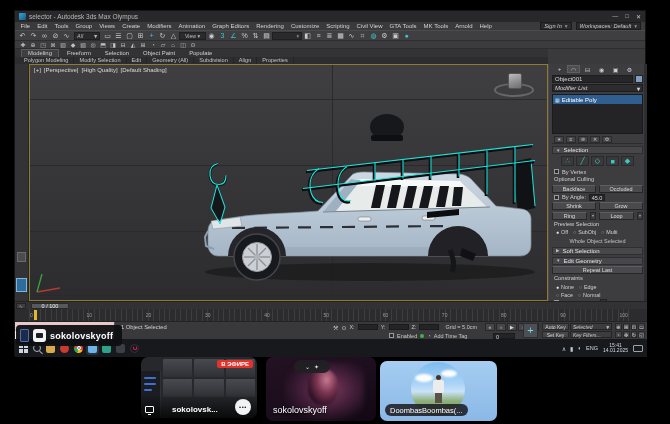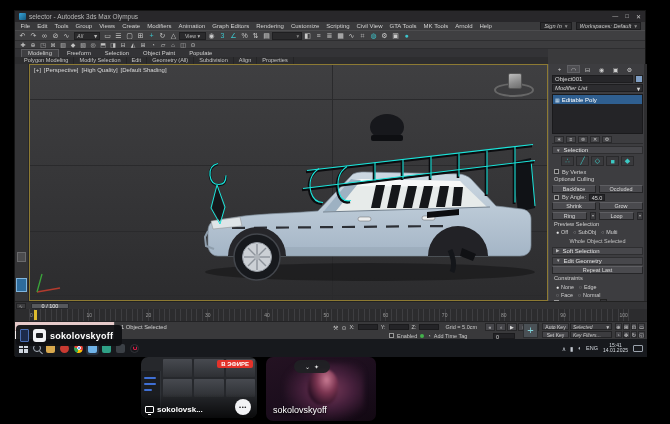--- a/index.html
+++ b/index.html
@@ -153,21 +153,21 @@
   #t1grid{position:absolute;left:20px;top:0;right:0;bottom:0;display:grid;grid-template-columns:repeat(3,1fr);grid-auto-rows:18px;gap:2px;padding:2px;}
   .vcell{background:linear-gradient(#474a50,#2e3034);border-radius:1px;}
   #t1side{position:absolute;left:0;top:14px;width:20px;height:47px;background:#1b1d21;border-right:1px solid #2e3136;z-index:2;}
   .bdash{position:absolute;left:3px;width:12px;height:2px;background:#3f6fd4;border-radius:1px;}
   .b1{top:6px;}.b2{top:12px;}.b3{top:18px;width:8px;}
   #t1shade{position:absolute;left:0;right:0;bottom:0;height:24px;background:linear-gradient(transparent,rgba(0,0,0,.75));z-index:2;}
   #t1badge{position:absolute;right:4px;top:3px;background:#e3322a;color:#fff;font-size:6px;font-weight:bold;padding:1px 4px;border-radius:2px;z-index:3;}
   #t1mon{position:absolute;left:46px;top:20px;z-index:3;}
   .bigmon{width:19px;height:13px;background:#f5f6f7;border-radius:2.5px;}
   .monstand{width:7px;height:2px;background:#f5f6f7;margin:1px auto 0;border-radius:1px;}
-  #t1label{position:absolute;left:4px;bottom:4px;display:flex;align-items:center;gap:3px;z-index:4;}
+  #t1label{position:absolute;left:4px;bottom:4px;display:flex;align-items:center;gap:18px;z-index:4;}
   .smon{width:9px;height:7px;border:1.3px solid #fff;border-radius:1px;position:relative;flex:none;}
   .smon::after{content:"";position:absolute;left:2px;bottom:-3px;width:3px;height:1.5px;background:#fff;}
   #t1text{font-size:8px;color:#fff;font-weight:bold;}
   #t1more{position:absolute;right:6px;bottom:3px;width:16px;height:16px;background:#f2f3f5;border-radius:50%;color:#17181a;font-size:6px;letter-spacing:.5px;display:flex;align-items:center;justify-content:center;z-index:4;}
 
   #tile2{left:266px;top:357px;width:110px;height:64px;background:linear-gradient(160deg,#241222 0%,#1a0d1c 60%,#120812 100%);}
   #t2glow{position:absolute;left:18px;top:6px;width:80px;height:58px;background:radial-gradient(ellipse at 55% 45%,#7a3a5a 0%,#46203c 40%,rgba(20,8,20,0) 75%);filter:blur(2px);}
   #t2head{position:absolute;left:42px;top:12px;width:30px;height:36px;border-radius:46%;background:radial-gradient(ellipse at 62% 30%,#c97b93 0%,#7a3450 38%,#2a1024 75%);filter:blur(1.2px);}
   #t2pill{position:absolute;left:28px;top:3px;width:36px;height:13px;background:rgba(32,33,36,.95);border-radius:7px;display:flex;align-items:center;justify-content:center;gap:4px;color:#e8e8e8;z-index:3;}
   #t2pill span{font-size:6px;line-height:6px;}
@@ -675,14 +675,24 @@
   <div id="tile2" class="tile">
     <div id="t2glow"></div>
     <div id="t2head"></div>
     <div id="t2pill">
       <span>⌄</span>
       <span>✦</span>
     </div>
     <span id="t2label">sokolovskyoff</span>
   </div>
 
+  <div id="tile3" class="tile">
+    <div id="t3av">
+      <span class="cl c1"></span>
+        <span class="cl c2"></span>
+      <span class="t3head"></span>
+        <span class="t3body"></span>
+        <span class="t3legs"></span>
+    </div>
+    <span id="t3label">DoombasBoombas(...</span>
+  </div>
 
 </div>
 
 </body></html>

